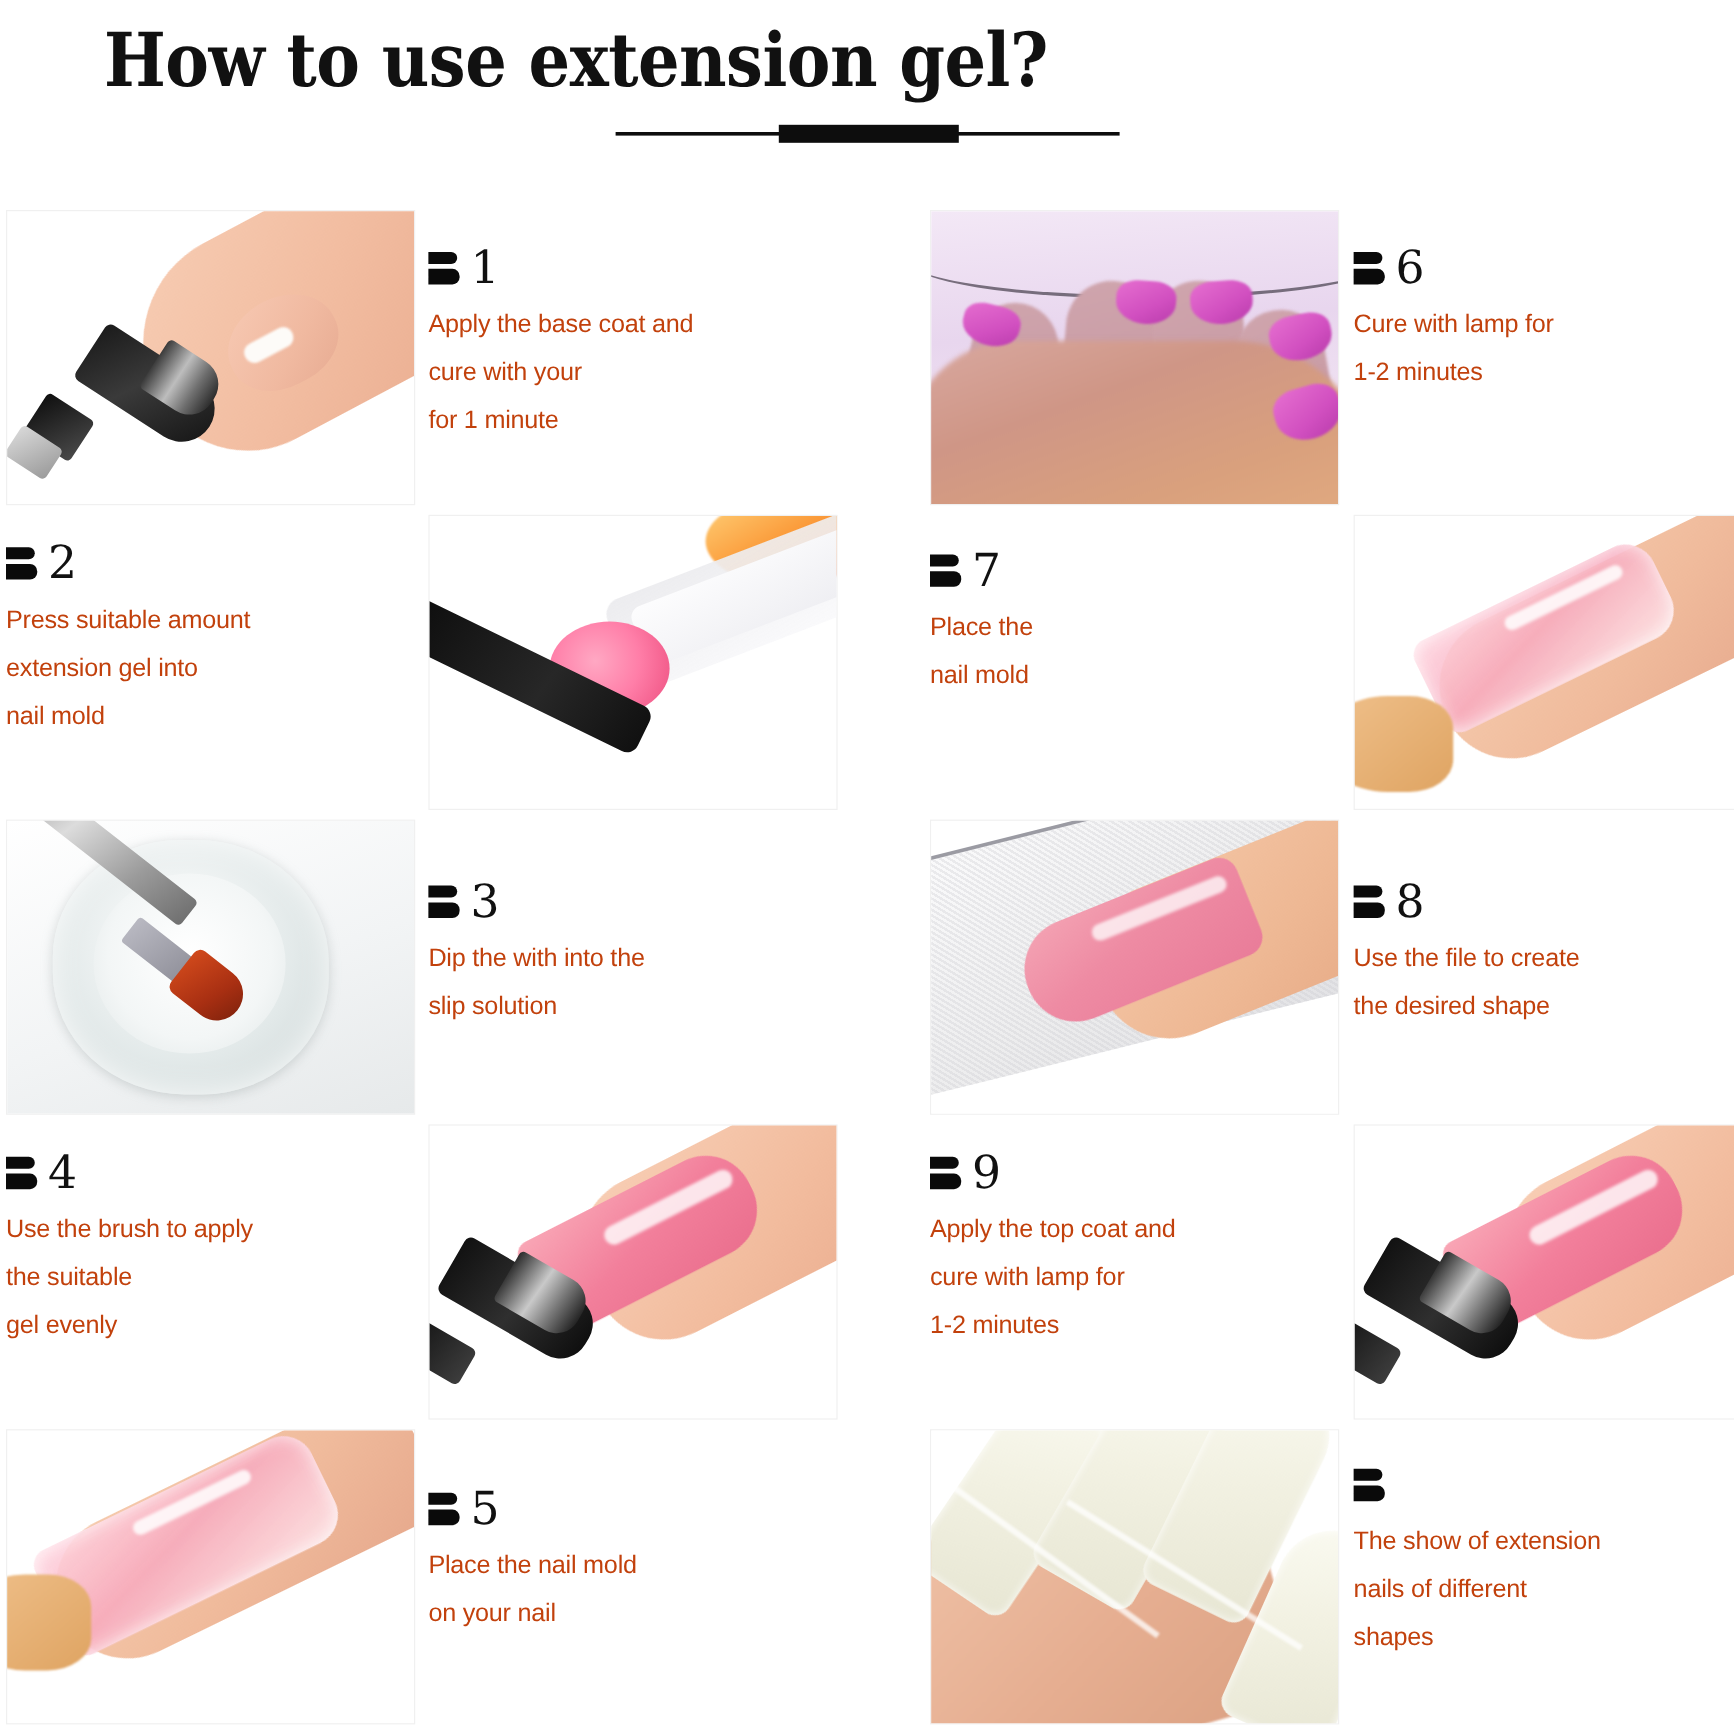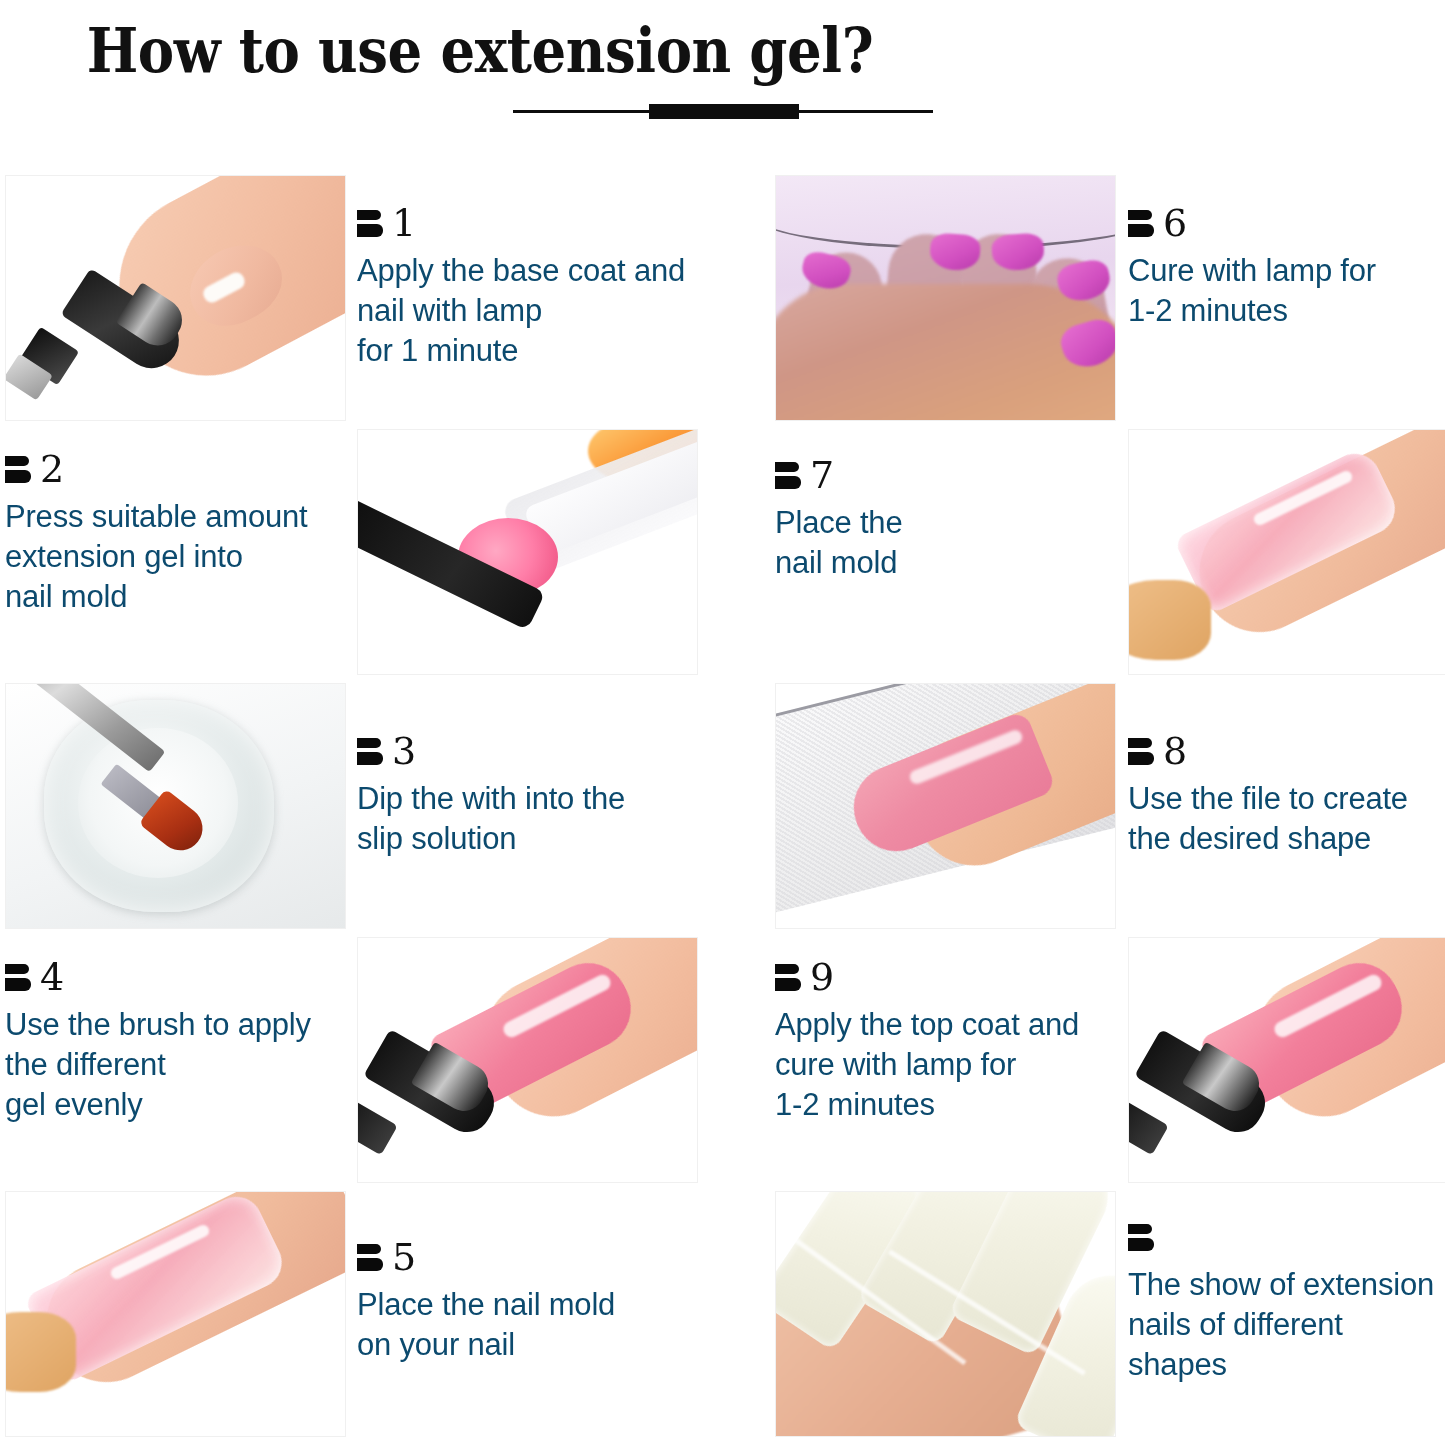--- a/index.html
+++ b/index.html
@@ -404,23 +404,23 @@
     border-radius: 0 6px 6px 0;
   }
   .step-num {
     font-family: "DejaVu Serif", serif;
     font-size: 38px;
     line-height: 38px;
     font-weight: 400;
     color: #111111;
   }
   .step-lines {
-    font-size: 31px;
+    font-size: 21px;
     line-height: 40px;
-    color: #0c4a6e;
+    color: #c2410c;
     letter-spacing: -0.2px;
   }
   .step-lines div { white-space: nowrap; }
 </style>
 </head>
 <body>
 
 <div class="header">
   <h1 class="page-title">How to use extension gel?</h1>
   <div class="title-rule">
@@ -446,21 +446,21 @@
     </div>
 
     <div class="cell c2">
       <div class="textblock">
         <div class="step-head">
           <span class="bullet-glyph"></span>
           <span class="step-num">1</span>
         </div>
         <div class="step-lines">
           <div>Apply the base coat and</div>
-          <div>nail with lamp</div>
+          <div>cure with your</div>
           <div>for 1 minute</div>
         </div>
       </div>
     </div>
 
     <div class="cell c3">
       <div class="photo">
         <div class="layer p6-bg"></div>
         <div class="layer p6-lamp-edge"></div>
         <div class="layer p6-f" style="left:30px;top:76px;width:72px;height:110px;border-radius:36px 36px 20px 20px;transform:rotate(12deg);"></div>
@@ -592,21 +592,21 @@
   <div class="row r4">
 
     <div class="cell c1">
       <div class="textblock" style="padding-top:18px;">
         <div class="step-head">
           <span class="bullet-glyph"></span>
           <span class="step-num">4</span>
         </div>
         <div class="step-lines">
           <div>Use the brush to apply</div>
-          <div>the different</div>
+          <div>the suitable</div>
           <div>gel evenly</div>
         </div>
       </div>
     </div>
 
     <div class="cell c2">
       <div class="photo">
         <div class="layer p4-finger"></div>
         <div class="layer p4-nail"></div>
         <div class="layer p4-gloss"></div>

